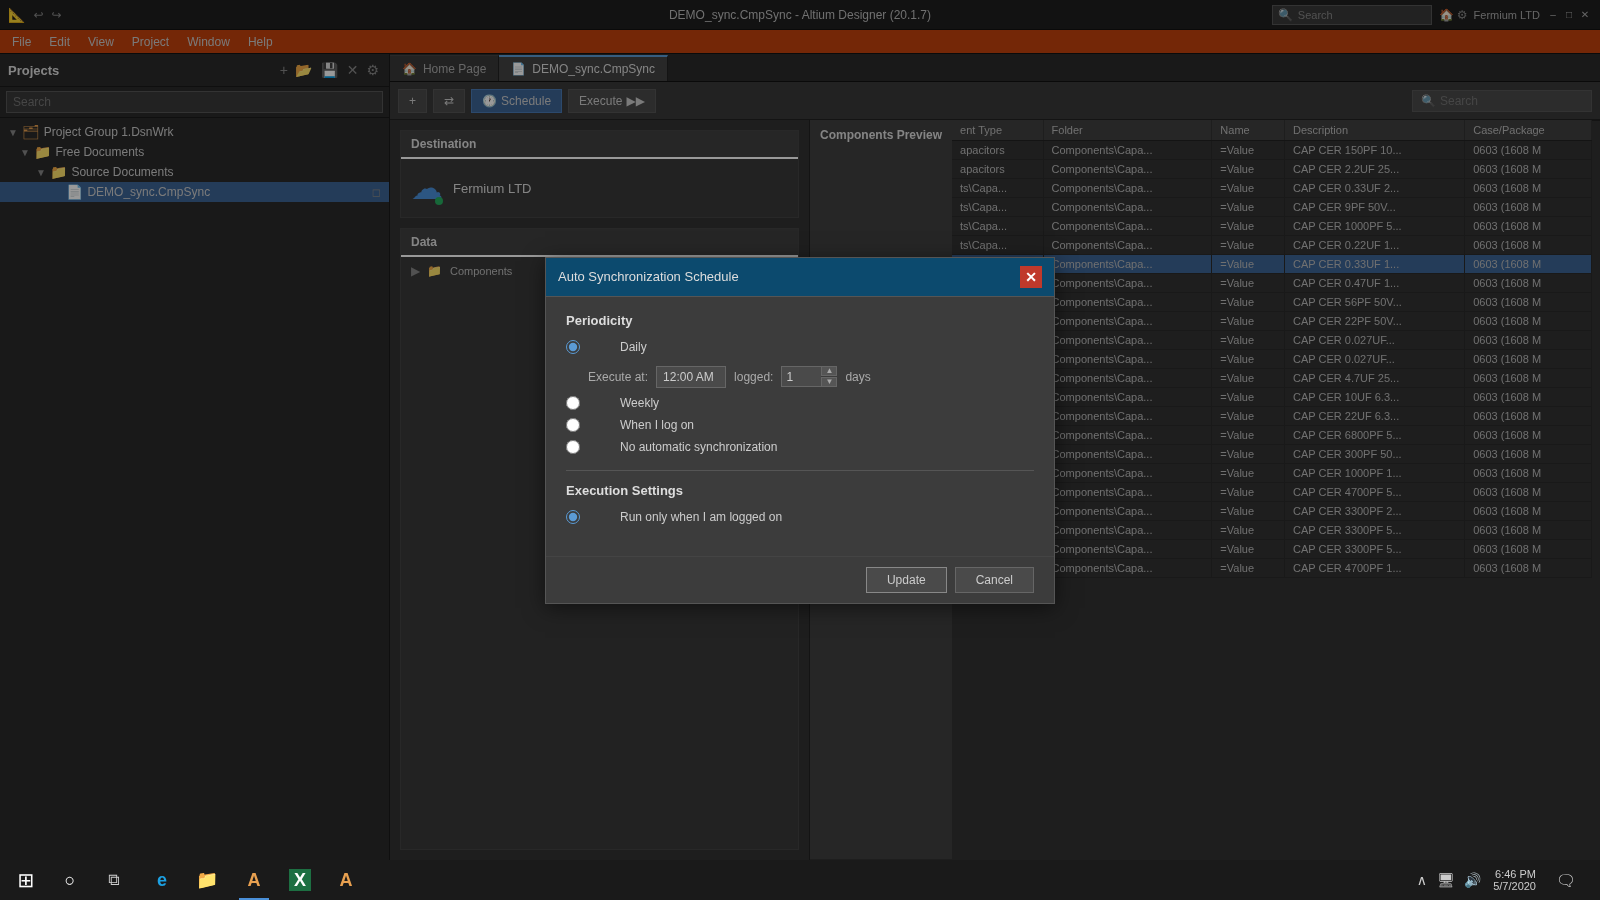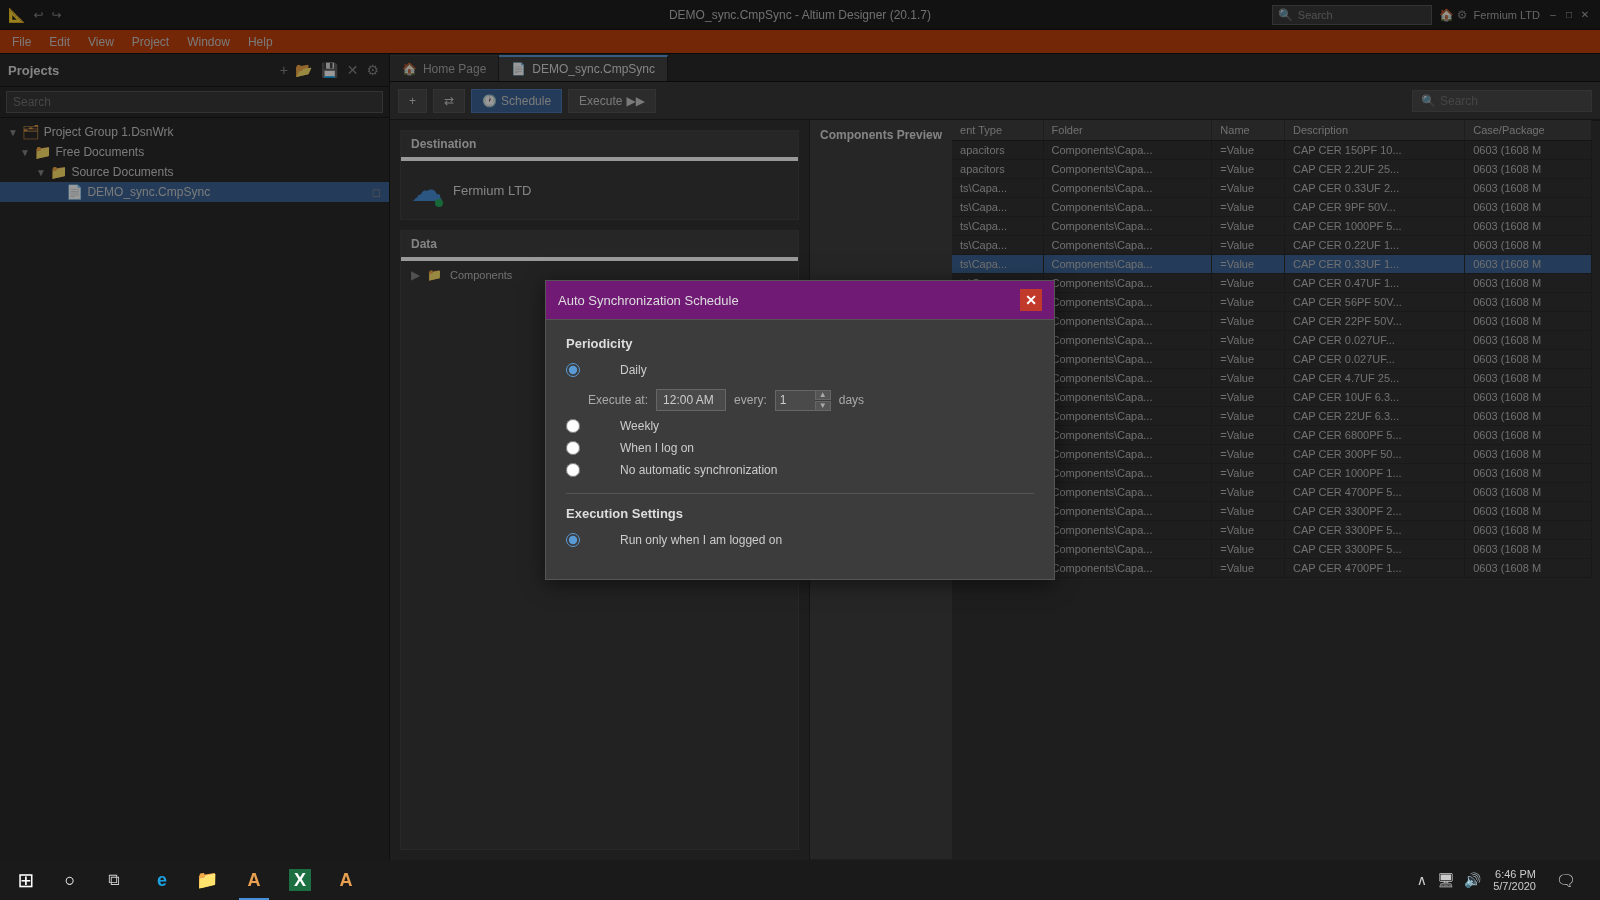--- a/index.html
+++ b/index.html
@@ -248,21 +248,21 @@
     }
 
     
     #destination-section {
       background: #3a3a3a;
       border: 1px solid #444;
     }
     .section-header {
       padding: 6px 10px;
       background: #404040;
-      border-bottom: 4px solid #ffffff;
+      border-bottom: 2px solid #ffffff;
       color: #ddd;
       font-size: 12px;
       font-weight: bold;
     }
     .destination-content {
       padding: 10px;
       display: flex;
       align-items: center;
       gap: 10px;
     }
@@ -447,21 +447,21 @@
       z-index: 100;
     }
     #modal {
       background: #3c3c3c;
       border: 1px solid #555;
       box-shadow: 0 4px 20px rgba(0,0,0,0.5);
       width: 510px;
       position: relative;
     }
     #modal-title-bar {
-      background: #701a75;
+      background: #0c4a6e;
       padding: 8px 12px;
       display: flex;
       align-items: center;
       justify-content: space-between;
       border-bottom: 1px solid #555;
     }
     #modal-title {
       color: #ddd;
       font-size: 13px;
     }
@@ -969,21 +969,21 @@
       <div class="modal-section-title">Periodicity</div>
       <div class="radio-group">
         <div class="radio-item">
           <input type="radio" name="periodicity" id="radio-daily" checked="" style="">
           <label class="radio-label" for="radio-daily">Daily</label>
         </div>
 
         <div class="execute-row">
           <span class="execute-label">Execute at:</span>
           <input class="execute-input" type="text" value="12:00 AM" style="">
-          <span class="execute-label">every:</span>
+          <span class="execute-label">logged:</span>
           <div class="num-input-wrapper">
             <input class="num-input" type="text" value="1" style="">
             <div class="execute-spinner">
               <button class="spinner-btn">▲</button>
               <button class="spinner-btn">▼</button>
             </div>
           </div>
           <span class="execute-label">days</span>
         </div>
         <div class="radio-item">
@@ -1003,14 +1003,18 @@
       <div class="modal-divider"></div>
 
       <div class="modal-section-title">Execution Settings</div>
       <div class="radio-group">
         <div class="radio-item">
           <input type="radio" name="execution" id="radio-logged-on" checked="" style="">
           <label class="radio-label" for="radio-logged-on">Run only when I am logged on</label>
         </div>
       </div>
     </div>
+    <div id="modal-footer">
+      <button class="modal-btn primary">Update</button>
+      <button class="modal-btn">Cancel</button>
+    </div>
   </div>
 </div>
 
 </body></html>

